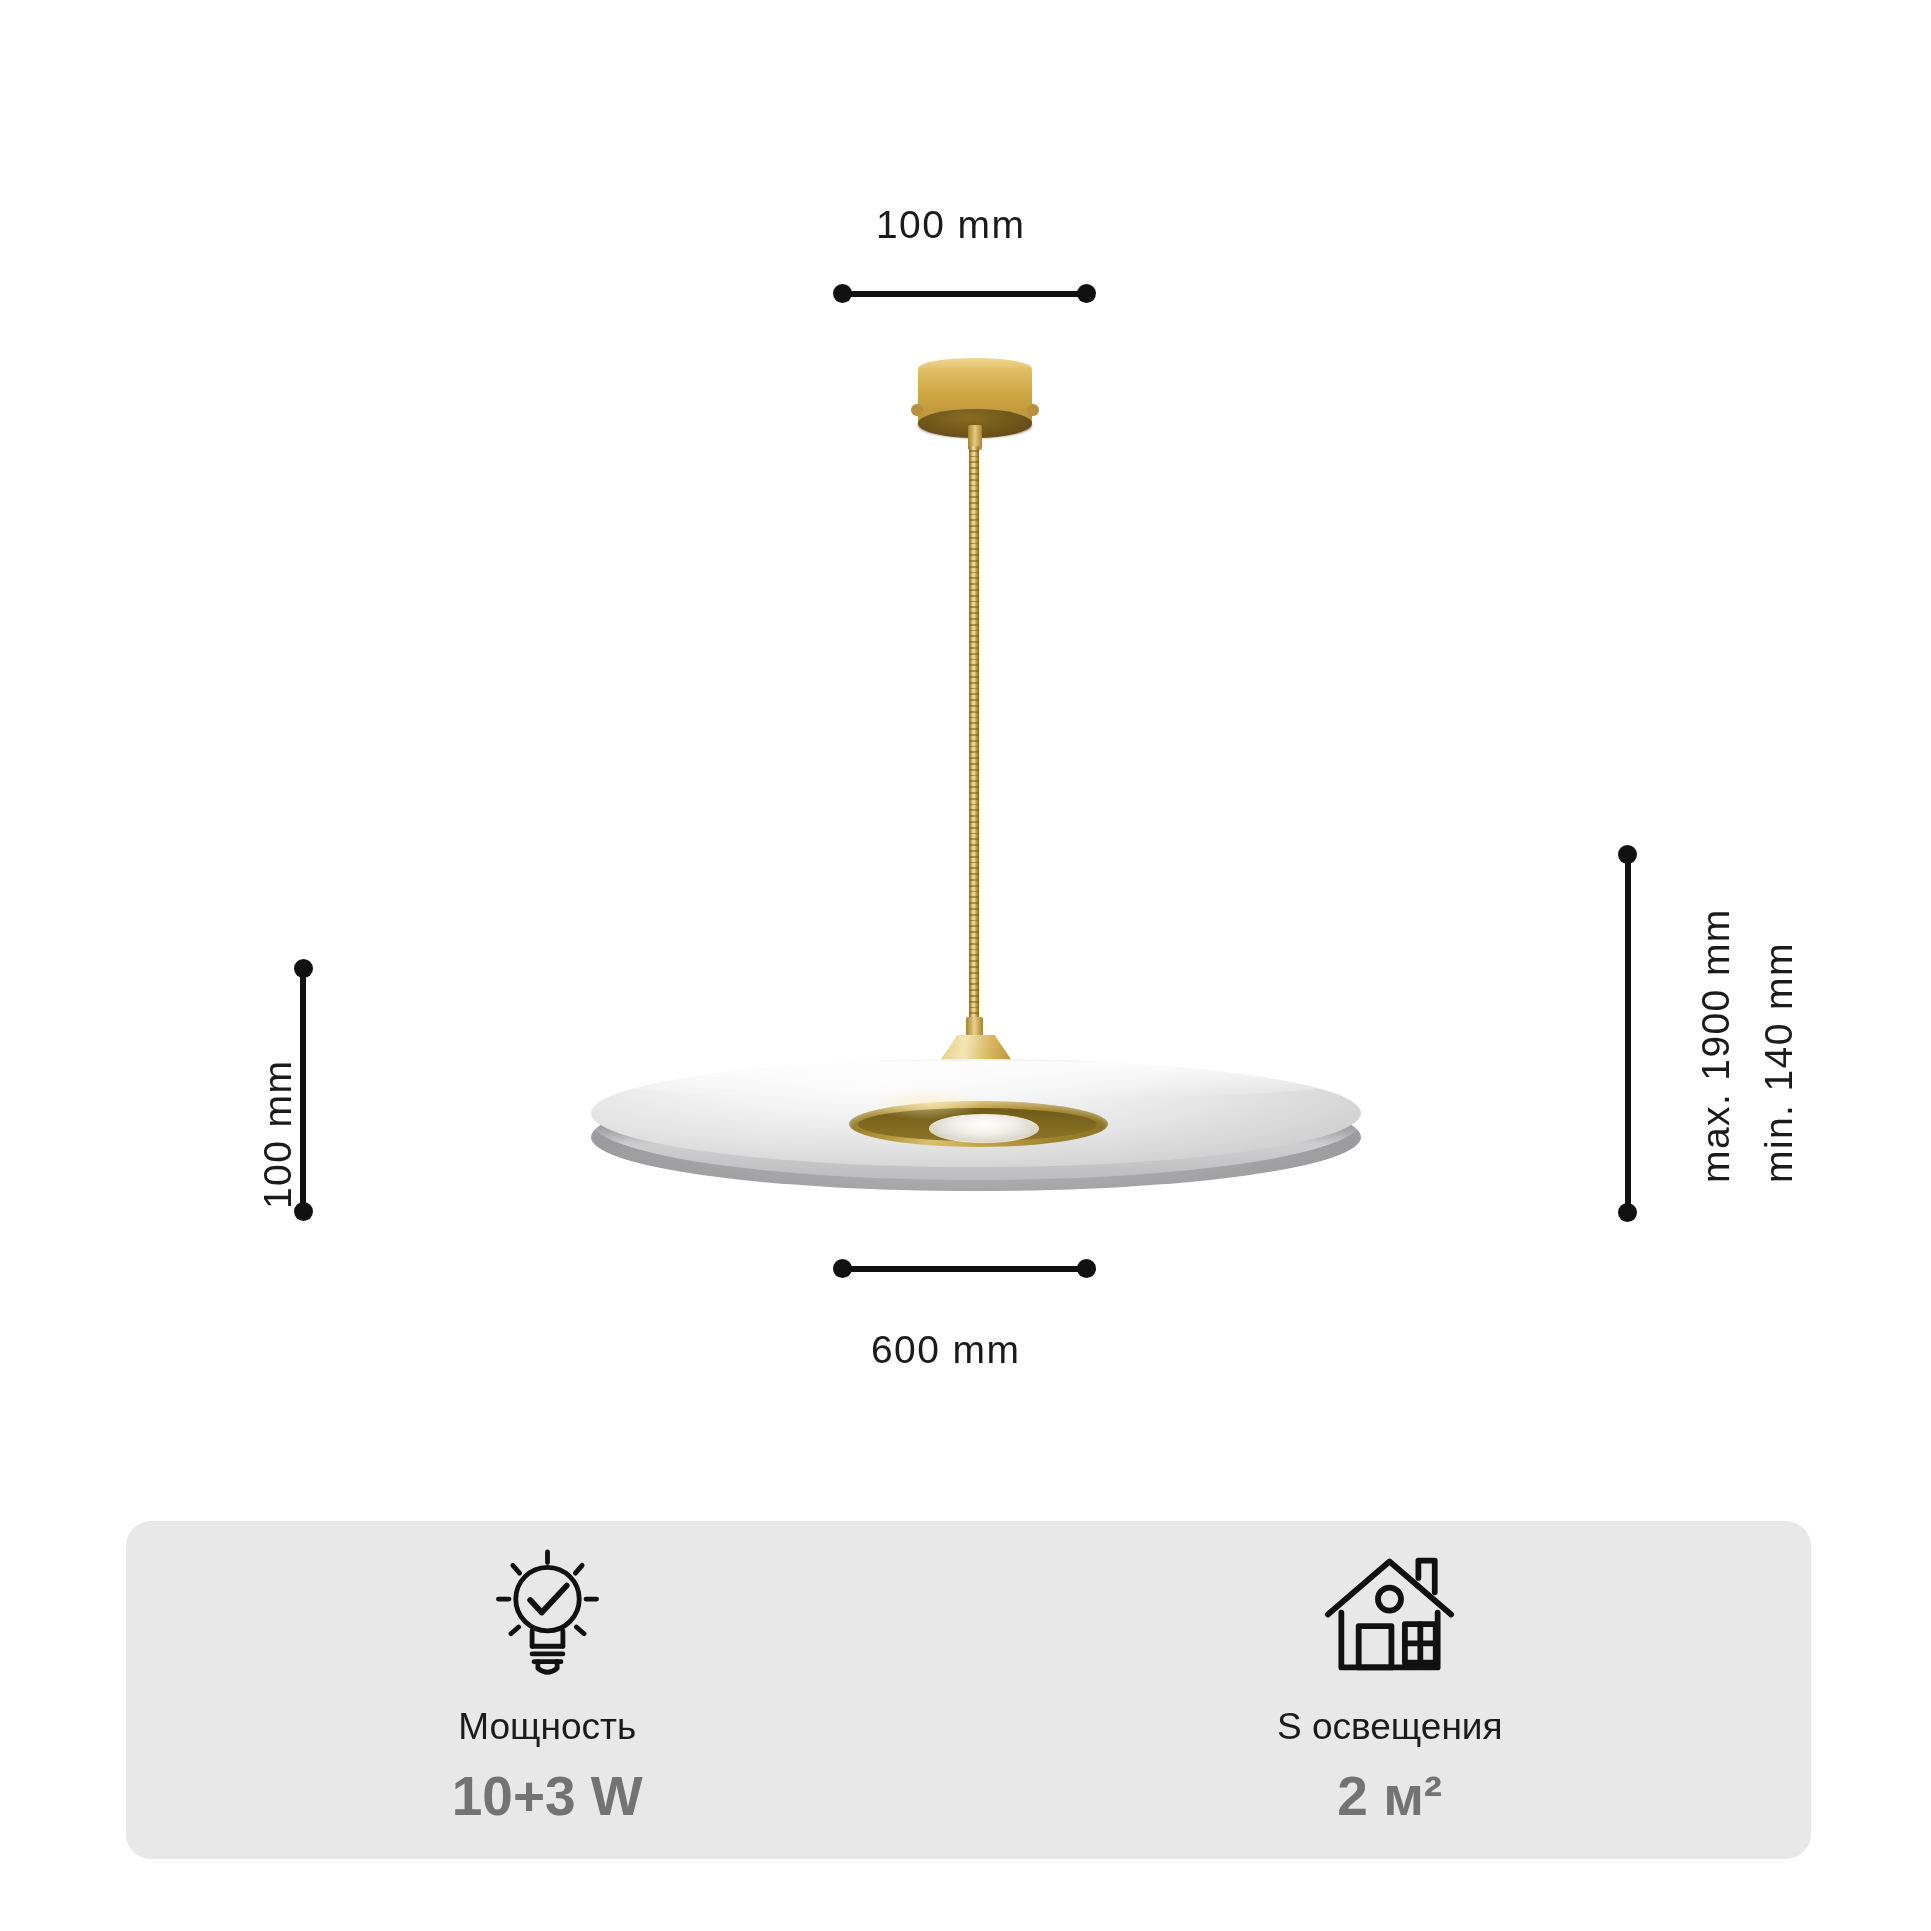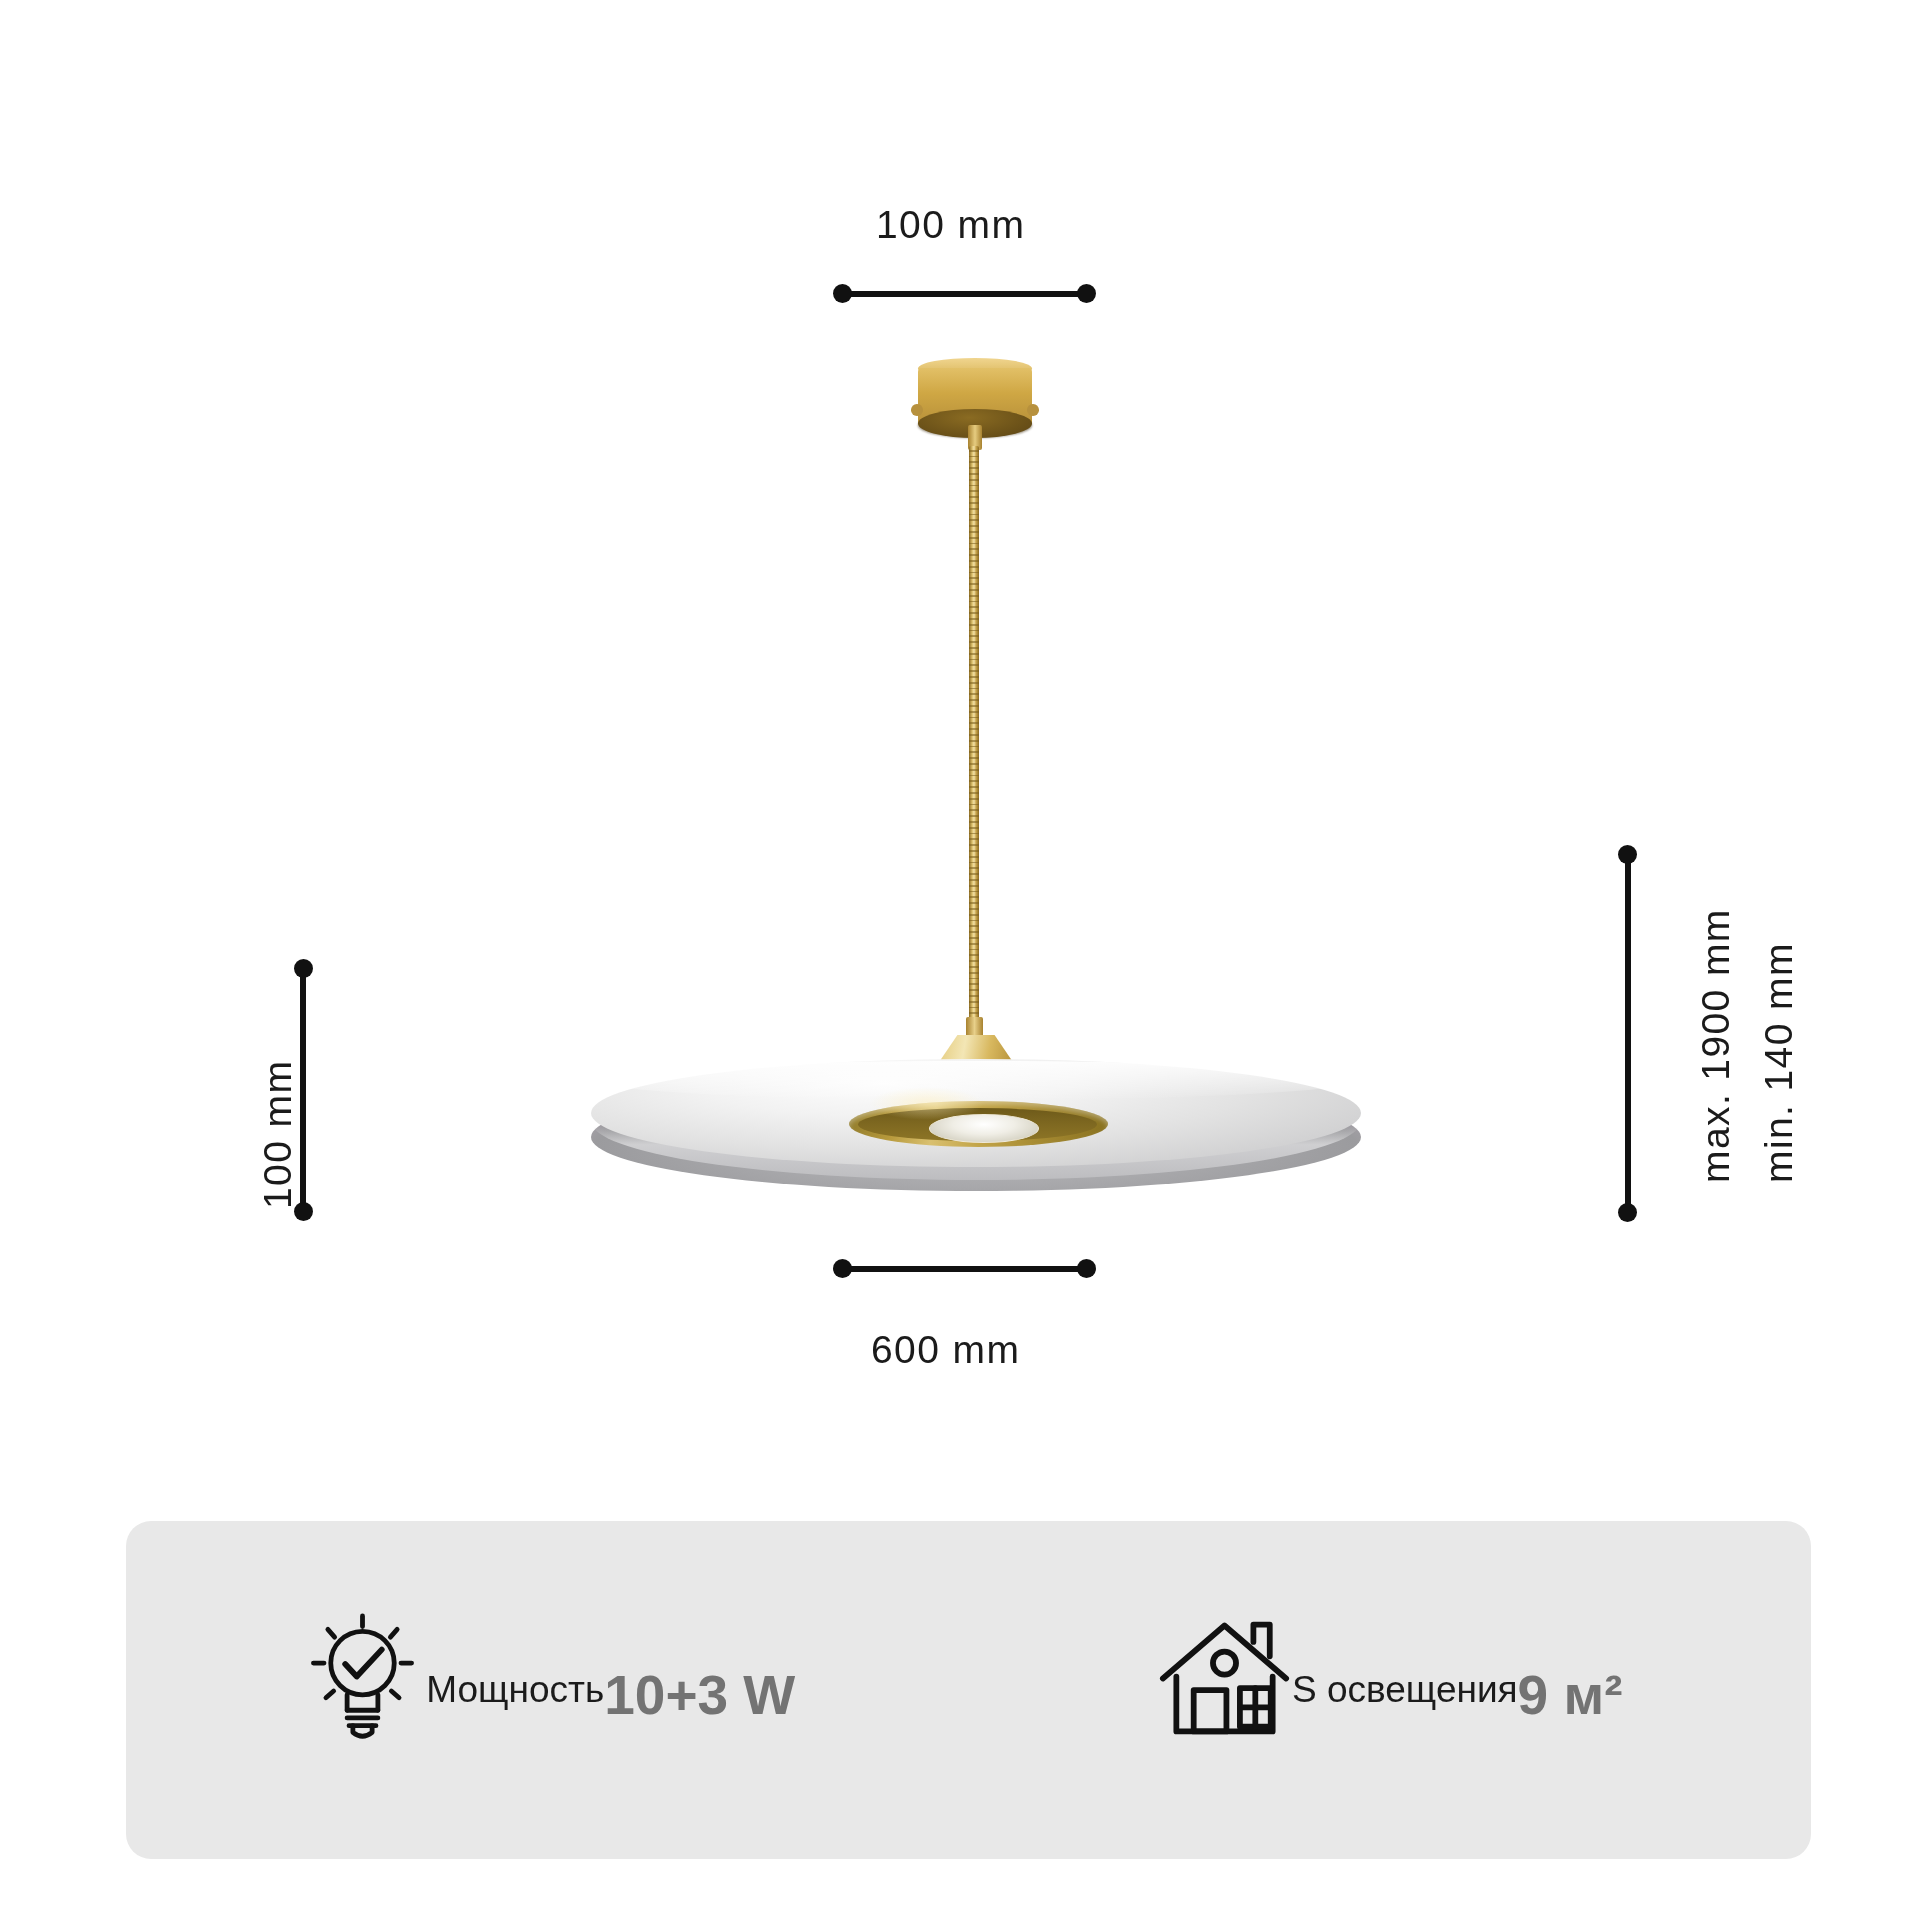--- a/index.html
+++ b/index.html
@@ -175,21 +175,21 @@
     pointer-events:none;
   }
 
   
   .spec-panel{
     position:absolute;left:126px;top:1521px;width:1685px;height:338px;
     background:#e8e8e8;border-radius:25px;
     display:flex;align-items:center;
   }
   .spec-cell{
-    flex:1;display:flex;align-items:center;justify-content:center;
+    flex:1;display:flex;flex-direction:column;align-items:center;justify-content:center;
     gap:0px;
   }
   .spec-icon{height:130px;display:flex;align-items:center;justify-content:center;margin-bottom:25px;}
   .spec-label{font-size:37px;color:#1b1b1b;line-height:1.25;}
   .spec-value{font-size:55px;font-weight:700;color:#737373;line-height:1.25;margin-top:11.6px;}
 </style>
 </head>
 <body>
 
 <div class="stage">
@@ -269,19 +269,19 @@
           <path d="M6 68 L70 13 L134 68"></path>
           <path d="M20 66 L20 123 L120 123 L120 66"></path>
           <path d="M100 30 L100 12 L117 12 L117 45"></path>
           <circle cx="70" cy="52" r="12"></circle>
           <path d="M38 80 L38 123 L72 123 L72 80 Z"></path>
           <path d="M86 78 L86 118 L118 118 L118 78 Z"></path>
           <path d="M102 78 L102 118 M86 98 L118 98"></path>
         </svg>
       </div>
       <div class="spec-label">S освещения</div>
-      <div class="spec-value">9 м²</div>
+      <div class="spec-value">2 м²</div>
     </div>
 
   </div>
 
 </div>
 
 
 </body></html>

